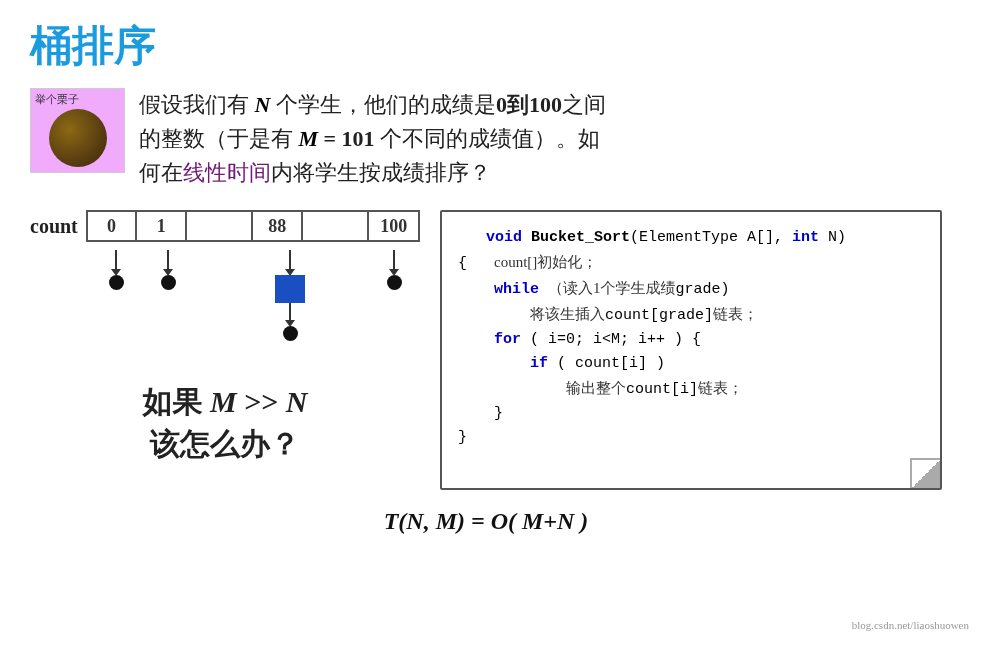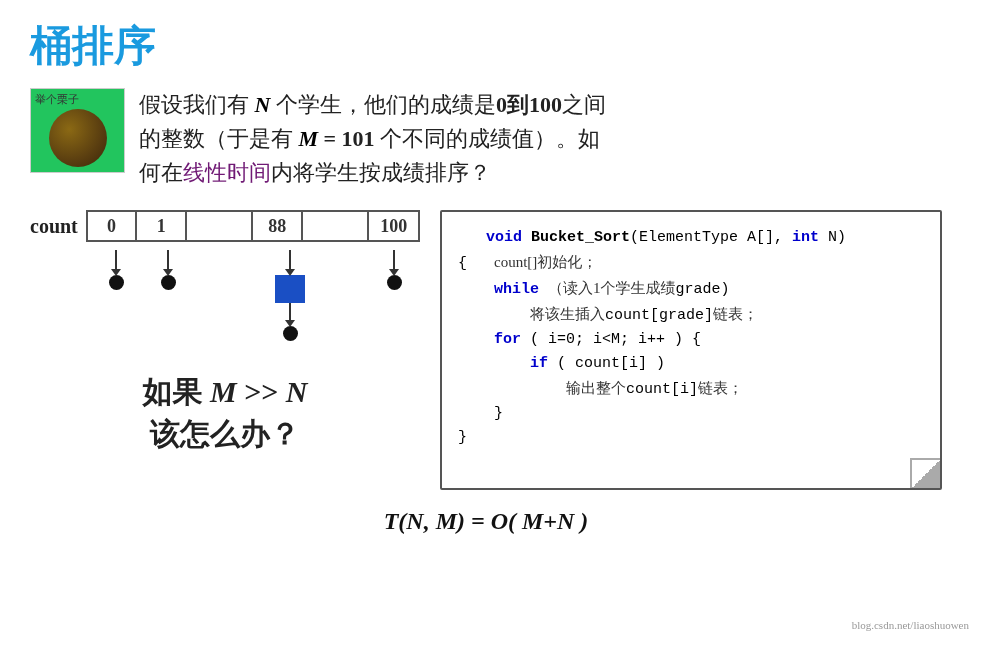--- a/index.html
+++ b/index.html
@@ -35,21 +35,21 @@
       margin-bottom: 20px;
       gap: 14px;
     }
 
     .apple-image {
       width: 95px;
       height: 85px;
       flex-shrink: 0;
       position: relative;
       border: 1px solid #ccc;
-      background: #22c55e;
+      background: #f0abfc;
       display: flex;
       align-items: center;
       justify-content: center;
       flex-direction: column;
     }
 
     .apple-label {
       font-size: 11px;
       color: #333;
       position: absolute;
@@ -123,21 +123,21 @@
       color: #333;
       font-family: "Times New Roman", serif;
     }
 
     .count-table td.empty-cell {
       width: 70px;
     }
 
     
     .bottom-left-text {
-      margin-top: 30px;
+      margin-top: 40px;
       font-size: 30px;
       font-weight: bold;
       color: #222;
       text-align: center;
       font-family: "SimSun", "宋体", serif;
       line-height: 1.4;
     }
 
     .bottom-left-text .math-italic {
       font-style: italic;

